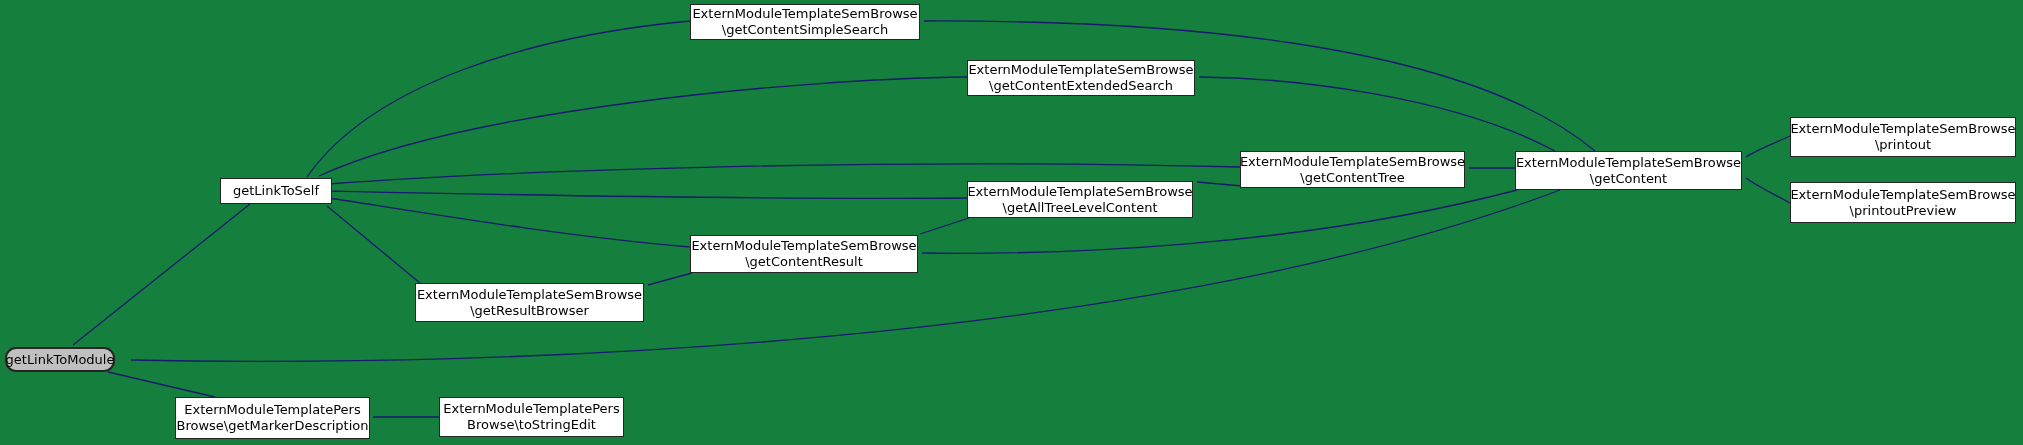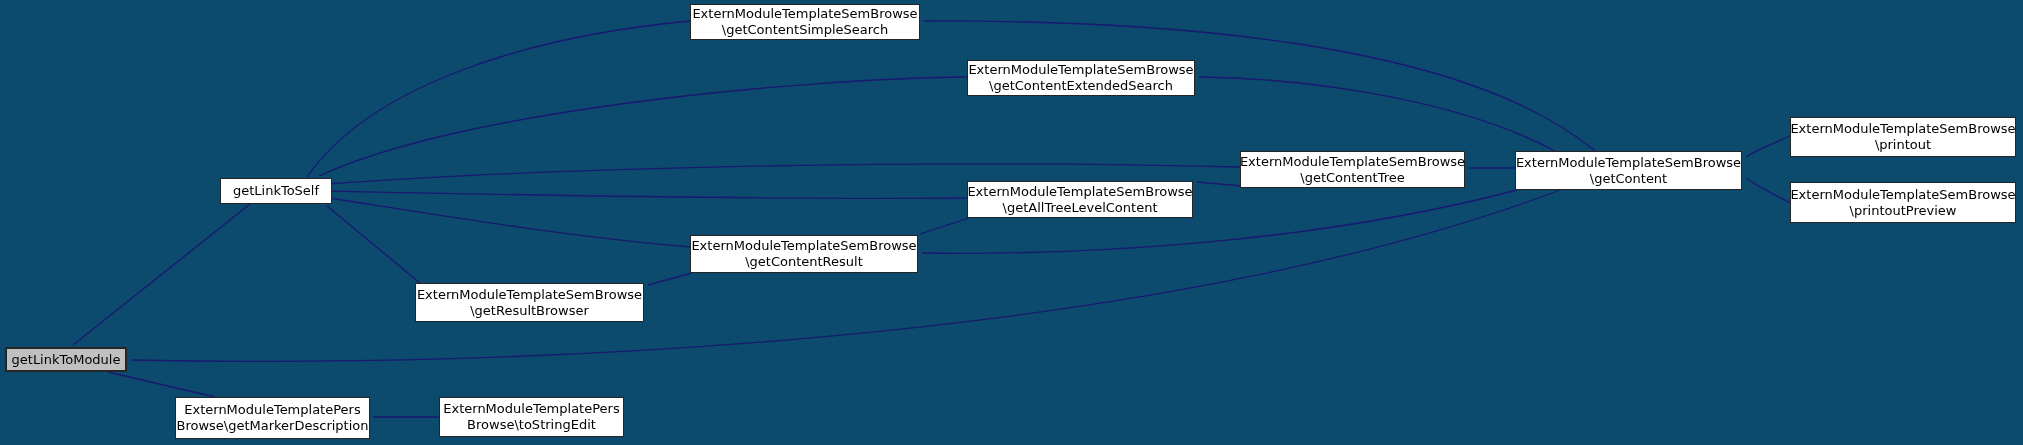--- a/index.html
+++ b/index.html
@@ -1,19 +1,19 @@
 <!DOCTYPE html>
 <html><head>
 <meta charset="utf-8">
 <style>
   html,body{margin:0;padding:0;background:#ffffff;}
   .graph{
     position:relative;
     width:2023px;height:445px;
-    background:#0c4a6e;
+    background:#15803d;
     font-family:"DejaVu Sans","Liberation Sans",sans-serif;
     overflow:hidden;
   }
   .edges{position:absolute;left:0;top:0;width:2023px;height:445px;}
   .edges path{fill:none;stroke-width:1.3px;}
   .node{
     position:absolute;
     box-sizing:border-box;
     border:1px solid #252525;
     background:#ffffff;
@@ -71,18 +71,18 @@
 \printout</div>
     <div class="node" style="left: 1790px; top: 182px; width: 226px; height: 41px;">ExternModuleTemplateSemBrowse
 \printoutPreview</div>
     <div class="node" style="left: 220px; top: 178px; width: 112px; height: 26px;">getLinkToSelf</div>
     <div class="node" style="left: 967px; top: 181px; width: 226px; height: 37px;">ExternModuleTemplateSemBrowse
 \getAllTreeLevelContent</div>
     <div class="node" style="left: 690px; top: 235px; width: 228px; height: 38px;">ExternModuleTemplateSemBrowse
 \getContentResult</div>
     <div class="node" style="left: 415px; top: 283px; width: 229px; height: 39px;">ExternModuleTemplateSemBrowse
 \getResultBrowser</div>
-    <div class="node current" style="left: 5px; top: 347px; width: 122px; height: 25px;">getLinkToModule</div>
+    <div class="node current" style="left: 5px; top: 347px; width: 110px; height: 25px; border-radius: 11px;">getLinkToModule</div>
     <div class="node" style="left: 175px; top: 397px; width: 195px; height: 42px;">ExternModuleTemplatePers
 Browse\getMarkerDescription</div>
     <div class="node" style="left: 439px; top: 397px; width: 185px; height: 40px;">ExternModuleTemplatePers
 Browse\toStringEdit</div>
   </div>
 
 </body></html>

